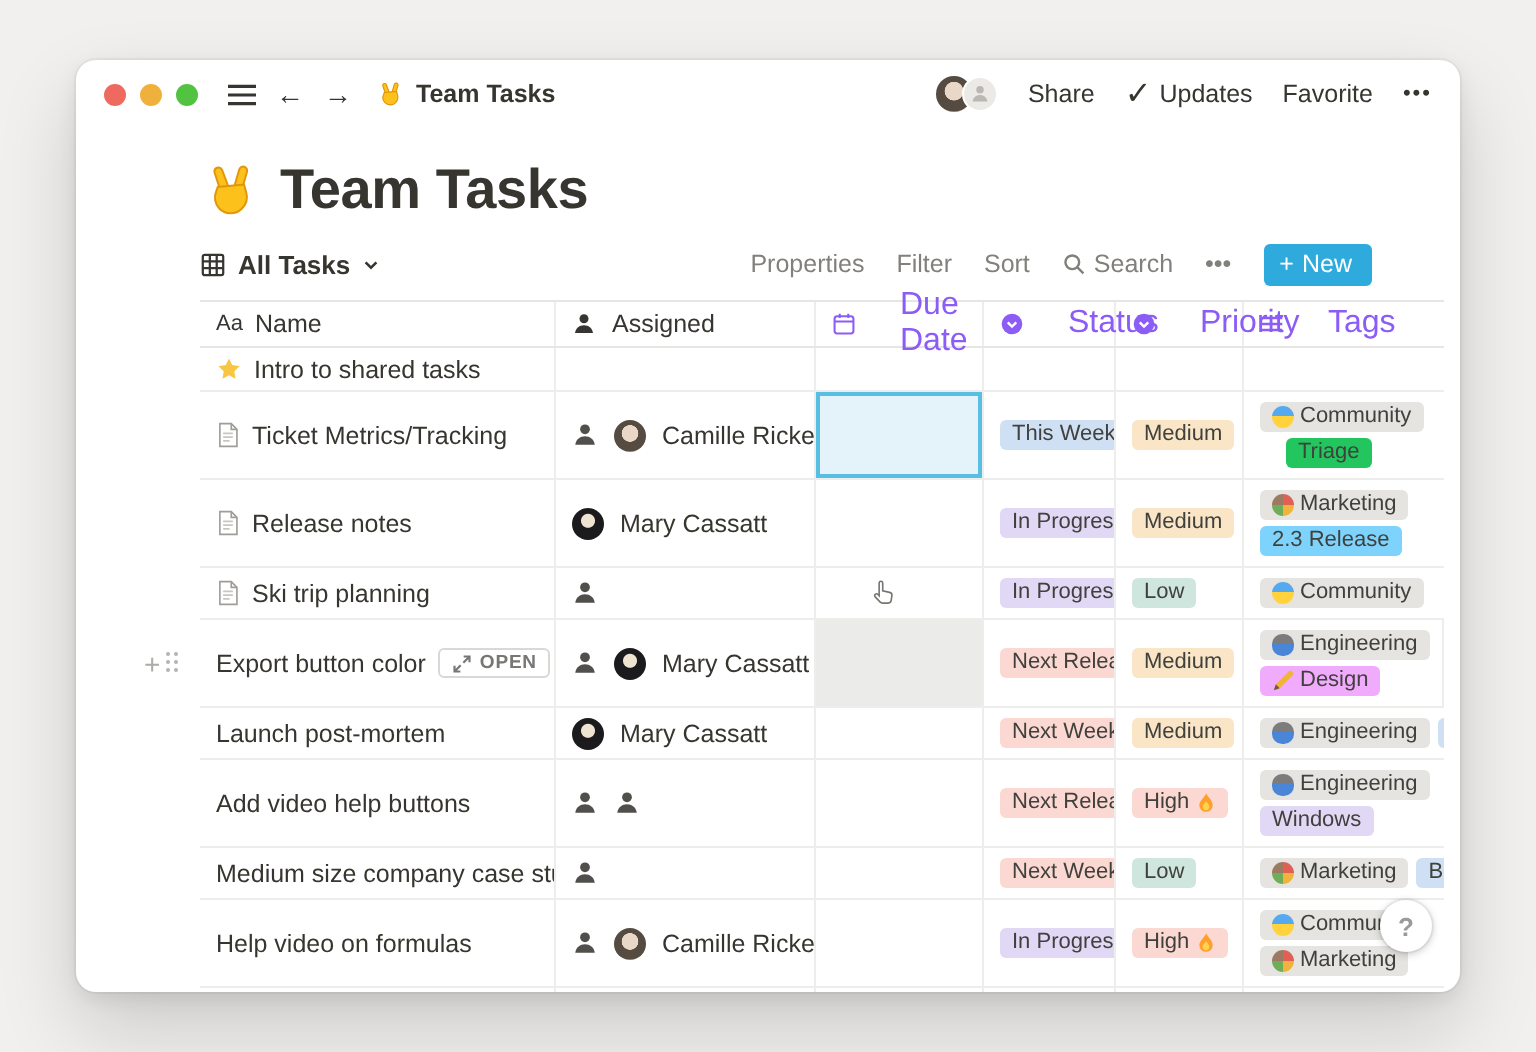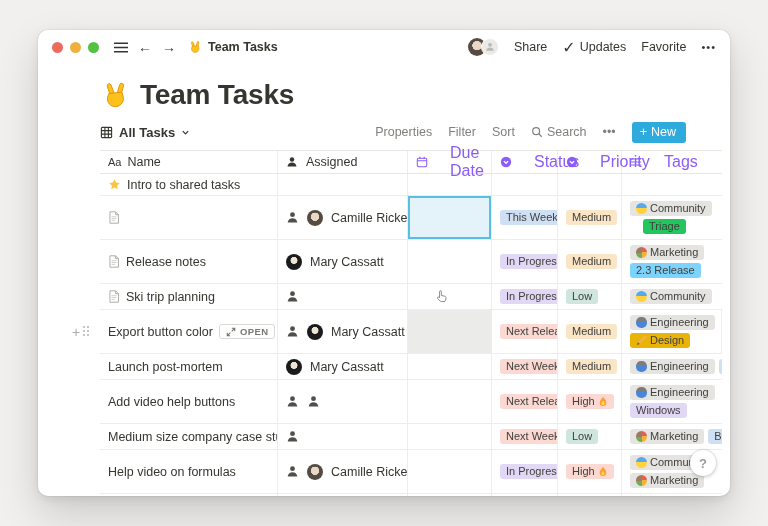--- a/index.html
+++ b/index.html
@@ -259,20 +259,21 @@
             </div>
             <div class="trow">
               <div class="cell c-name">
                 <span class="icon">
                   <svg width="12" height="13" viewBox="0 0 14 16">
                     <path d="M2 1h7l3.5 3.5V15H2z" fill="#fff" stroke="#a09d98"></path>
                     <path d="M9 1v3.5h3.5" fill="none" stroke="#a09d98"></path>
                     <path d="M4 7h6M4 9.3h6M4 11.6h4" stroke="#c8c6c2"></path>
                   </svg>
                 </span>
+                <span>Ticket Metrics/Tracking</span>
               </div>
               <div class="cell c-assigned">
                 <span class="assignee-icon">
                   <svg width="13" height="13" viewBox="0 0 16 16" fill="currentColor">
                     <circle cx="8" cy="4.5" r="3"></circle>
                     <path d="M2 14c.5-3.4 3-5.2 6-5.2s5.5 1.8 6 5.2z"></path>
                   </svg>
                 </span>
                 <span class="avatar camille"></span>
                 <span>Camille Ricketts</span>
@@ -428,21 +429,21 @@
               </div>
               <div class="cell c-tags">
                 <div class="tags-stack">
                   <div class="tag-line">
                     <span class="badge" style="background: rgb(229, 228, 225);">
                       <span class="emoji-chip emoji-engineering"></span>
                       <span>Engineering</span>
                     </span>
                   </div>
                   <div class="tag-line">
-                    <span class="badge" style="background: #eab308;">
+                    <span class="badge" style="background: #f0abfc;">
                       <span class="icon">
                         <svg width="11" height="11" viewBox="0 0 12 12">
                           <path d="M1 11l1.1-3.2L9.2.7a1 1 0 0 1 1.5 0l.6.6a1 1 0 0 1 0 1.5L4.2 9.9z" fill="#f2b33d"></path>
                           <path d="M1 11l1.1-3.2 2.1 2.1z" fill="#6d584b"></path>
                         </svg>
                       </span>
                       <span>Design</span>
                     </span>
                   </div>
                 </div>

